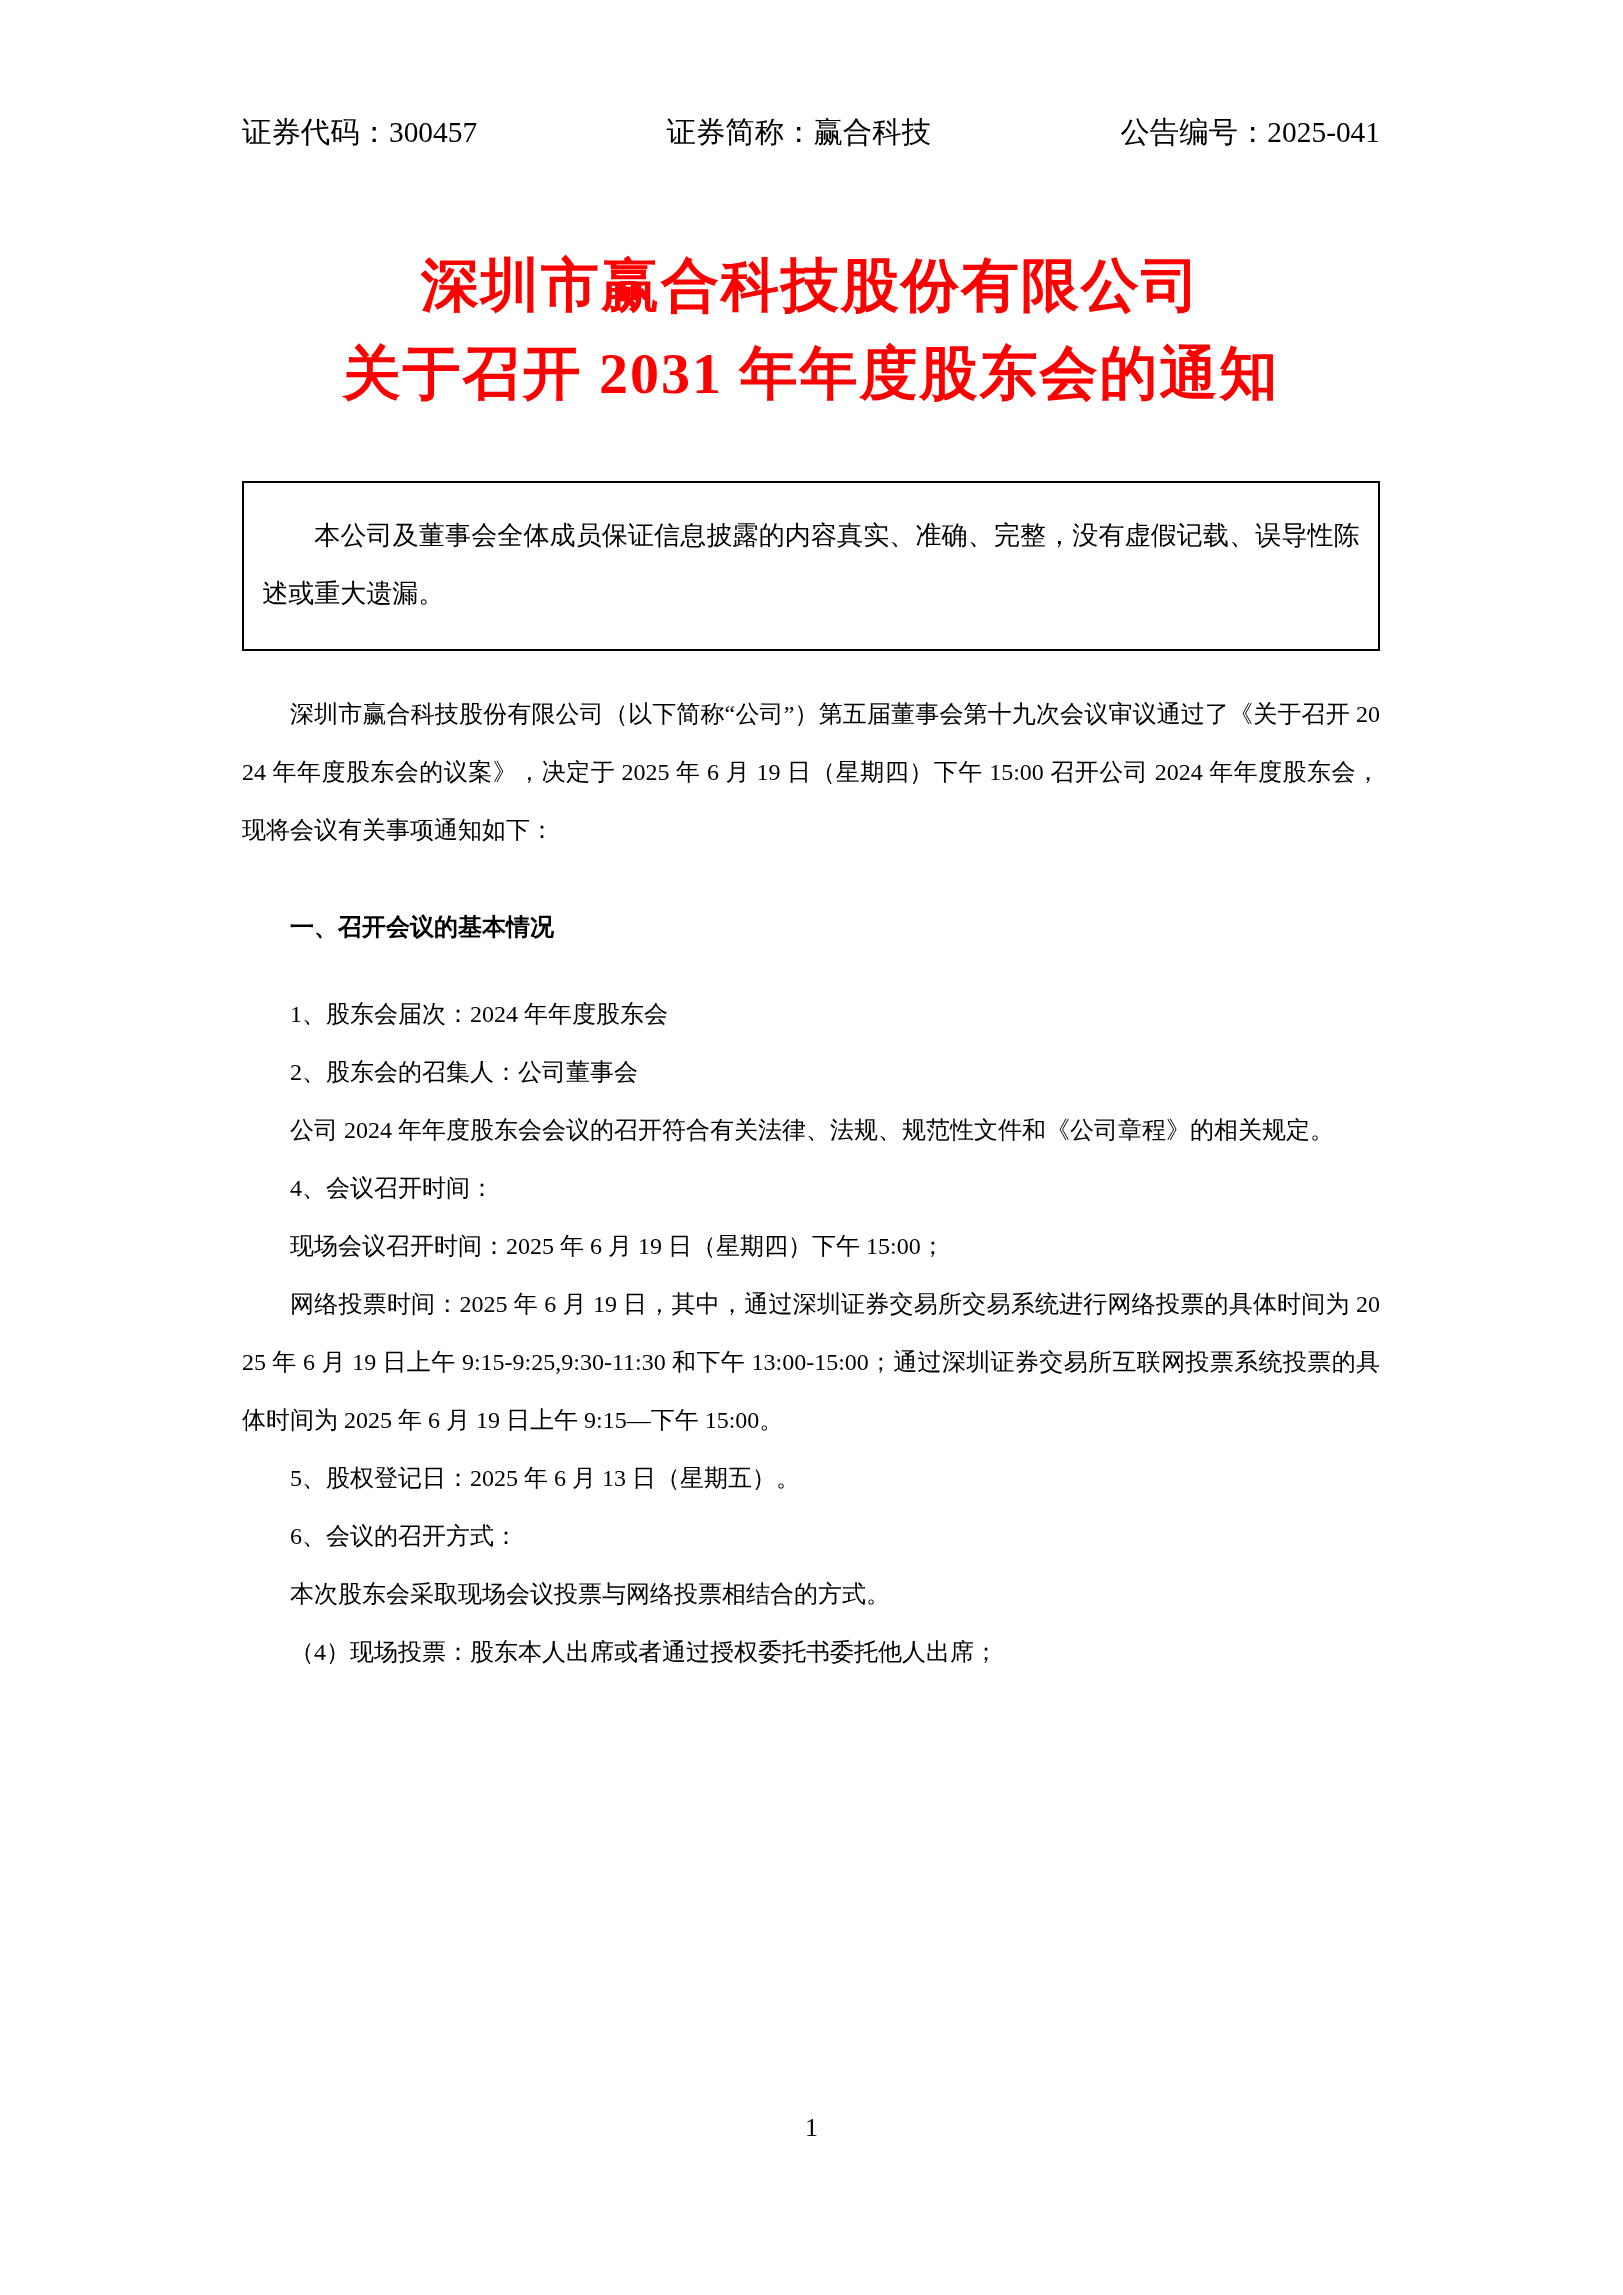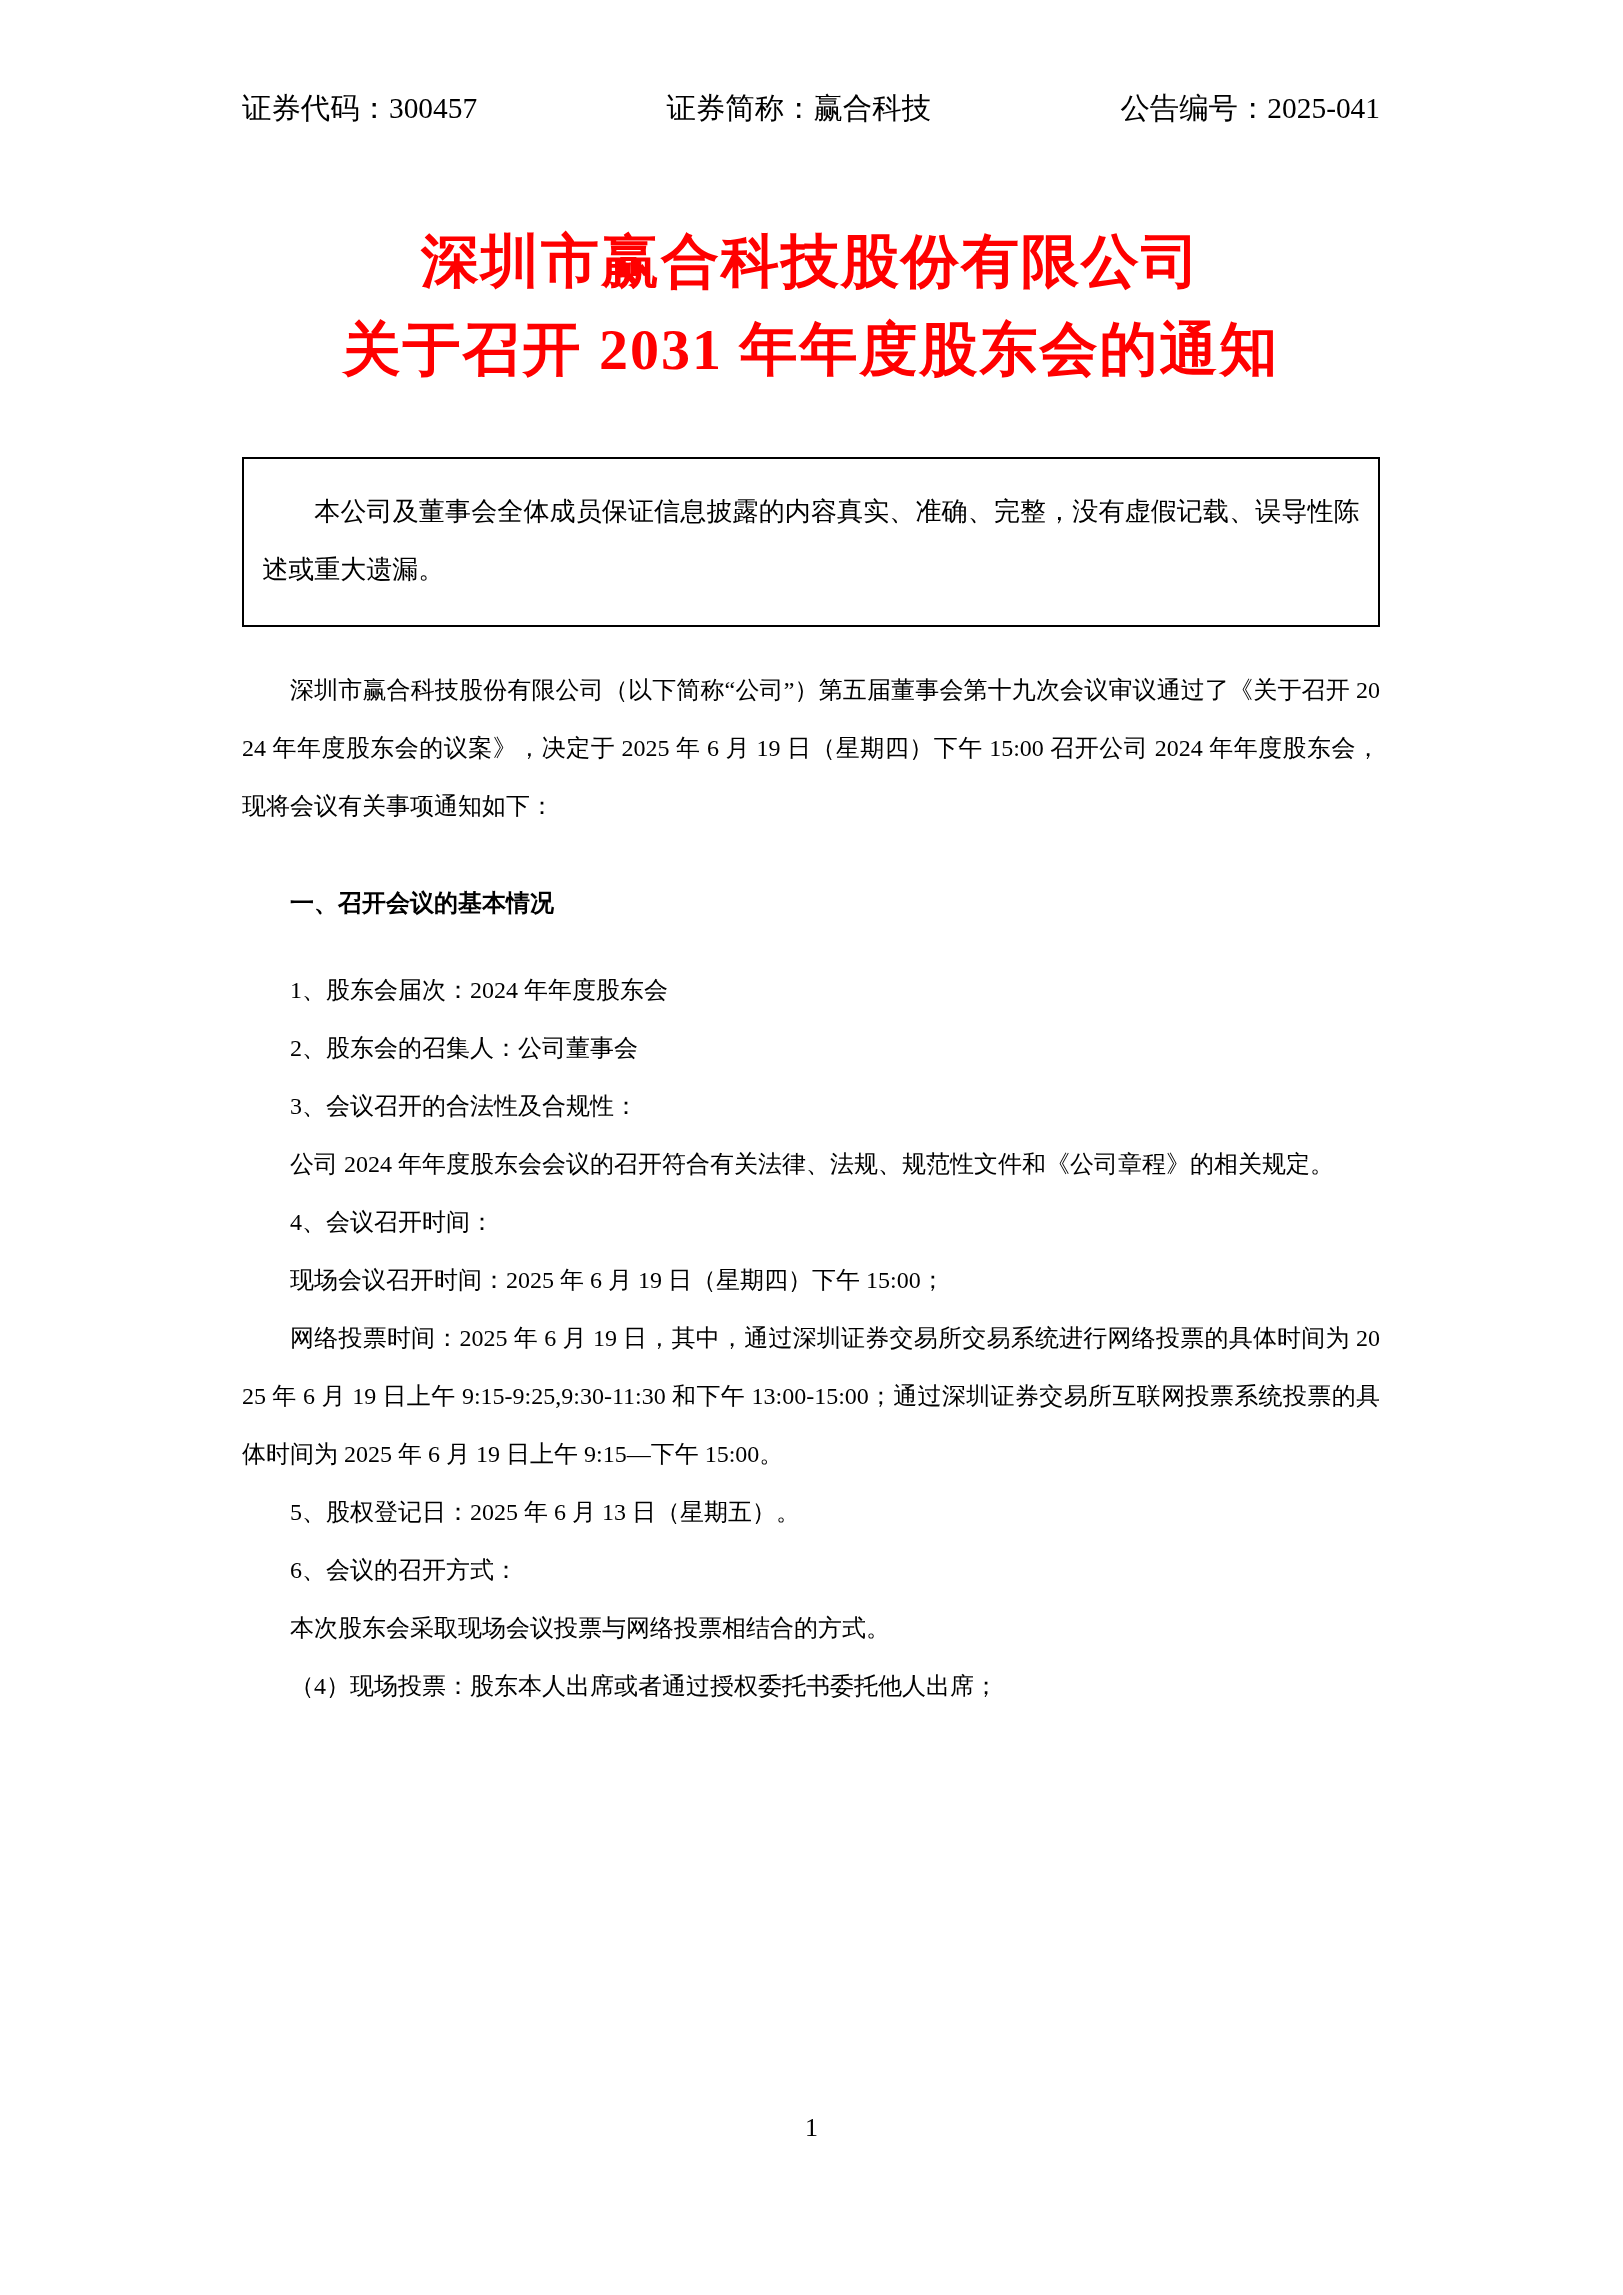--- a/index.html
+++ b/index.html
@@ -15,21 +15,21 @@
     overflow: hidden;
   }
   .content {
     margin-left: 242px;
     margin-right: 243px; 
   }
   
   .header-row {
     display: flex;
     justify-content: space-between;
-    padding-top: 92px;
+    padding-top: 116px;
     font-size: 29.4px;
     line-height: 33px;
     white-space: nowrap;
   }
   
   .doc-title {
     margin-top: 93px;
     text-align: center;
     color: #ff0000;
     font-weight: bold;
@@ -100,21 +100,20 @@
 
     <div class="disclaimer-box">
       <p>本公司及董事会全体成员保证信息披露的内容真实、准确、完整，没有虚假记载、误导性陈述或重大遗漏。</p>
     </div>
 
     <div class="body-text">
       <p>深圳市赢合科技股份有限公司（以下简称“公司”）第五届董事会第十九次会议审议通过了《关于召开 2024 年年度股东会的议案》，决定于 2025 年 6 月 19 日（星期四）下午 15:00 召开公司 2024 年年度股东会，现将会议有关事项通知如下：</p>
       <p class="section-heading">一、召开会议的基本情况</p>
       <p>1、股东会届次：2024 年年度股东会</p>
       <p>2、股东会的召集人：公司董事会</p>
-      <p>3、会议召开的合法性及合规性：</p>
       <p>公司 2024 年年度股东会会议的召开符合有关法律、法规、规范性文件和《公司章程》的相关规定。</p>
       <p>4、会议召开时间：</p>
       <p>现场会议召开时间：2025 年 6 月 19 日（星期四）下午 15:00；</p>
       <p>网络投票时间：2025 年 6 月 19 日，其中，通过深圳证券交易所交易系统进行网络投票的具体时间为 2025 年 6 月 19 日上午 9:15-9:25,9:30-11:30 和下午 13:00-15:00；通过深圳证券交易所互联网投票系统投票的具体时间为 2025 年 6 月 19 日上午 9:15—下午 15:00。</p>
       <p>5、股权登记日：2025 年 6 月 13 日（星期五）。</p>
       <p>6、会议的召开方式：</p>
       <p>本次股东会采取现场会议投票与网络投票相结合的方式。</p>
       <p>（4）现场投票：股东本人出席或者通过授权委托书委托他人出席；</p>
     </div>
 

